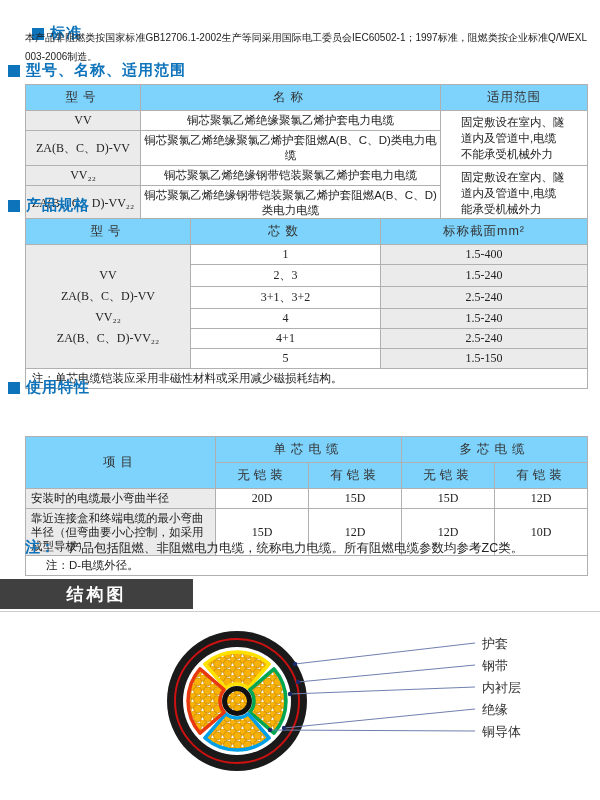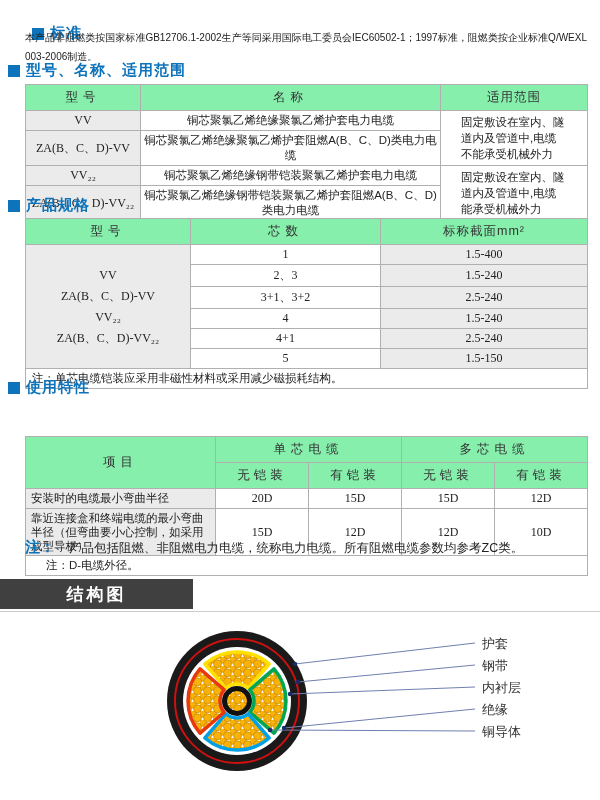--- a/index.html
+++ b/index.html
@@ -12,21 +12,21 @@
   .sec-head .t { color:#0d73ba; font-size:15px; font-weight:bold; letter-spacing:1px; }
 
   .para { position:absolute; left:25px; width:562px; font-size:10px; line-height:19px;
     color:#222; text-align:justify; }
 
   table { border-collapse:collapse; table-layout:fixed; width:562px;
     font-size:11.5px; color:#222; }
   .tbl { position:absolute; left:25px; border:1px solid #868686; }
   td, th { border:1px solid #b0b0b0; text-align:center; vertical-align:middle;
     padding:2px 3px; font-weight:normal; }
-  th { background:#86efac; letter-spacing:5px; font-size:12.5px; color:#333; height:26px; }
+  th { background:#7dd3fc; letter-spacing:5px; font-size:12.5px; color:#333; height:26px; }
   .gray { background:#ebebeb; }
   .latin { font-family:"Liberation Serif","DejaVu Serif",serif; font-size:12px; }
   .left { text-align:left; padding-left:5px; }
   .scope { text-align:left; padding:2px 20px; line-height:16px; }
   .noterow { text-align:left; padding-left:6px; height:19px; background:#fff; }
   .models-stack div { line-height:21px; }
 
   .bottom-note { position:absolute; left:25px; top:538px; width:562px; font-size:12.5px; }
   .bottom-note .nz { color:#0d73ba; font-weight:bold; font-size:15px; margin-right:14px; }
 

